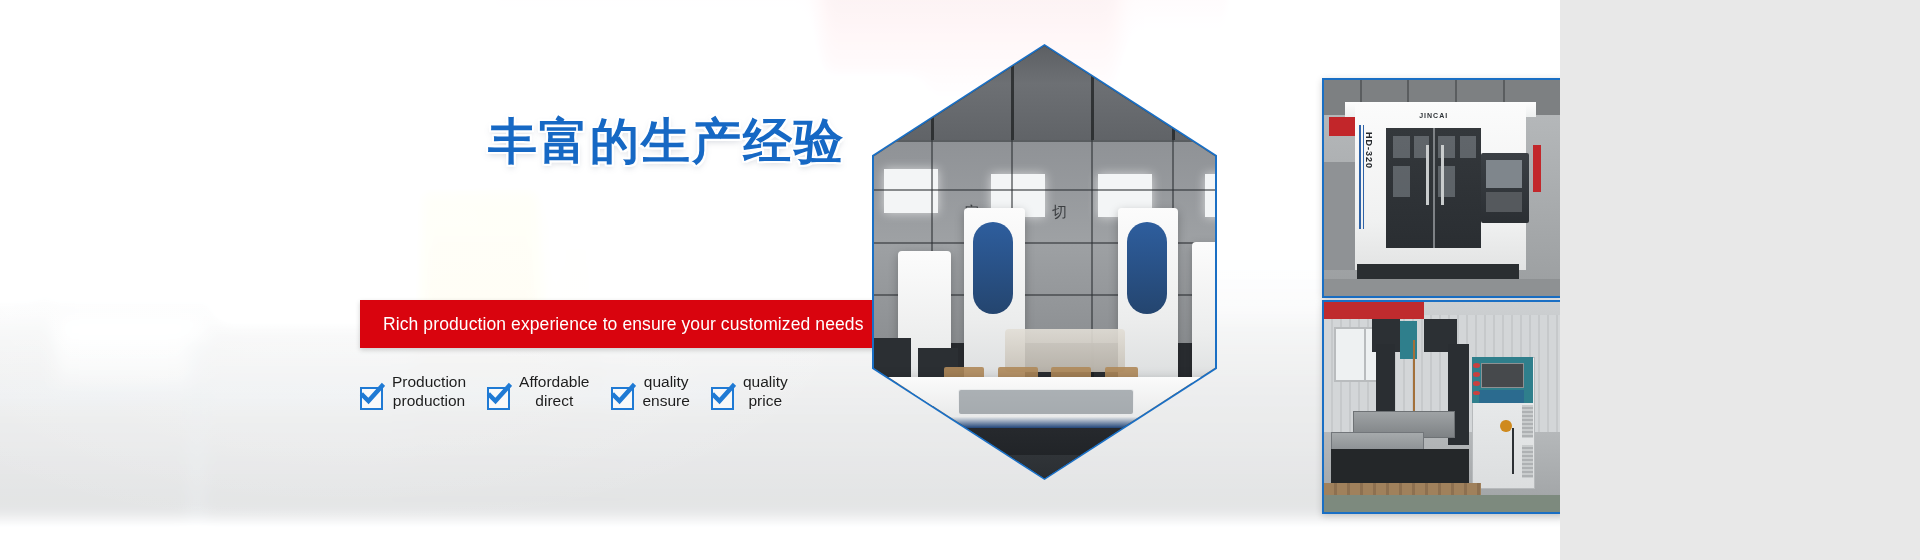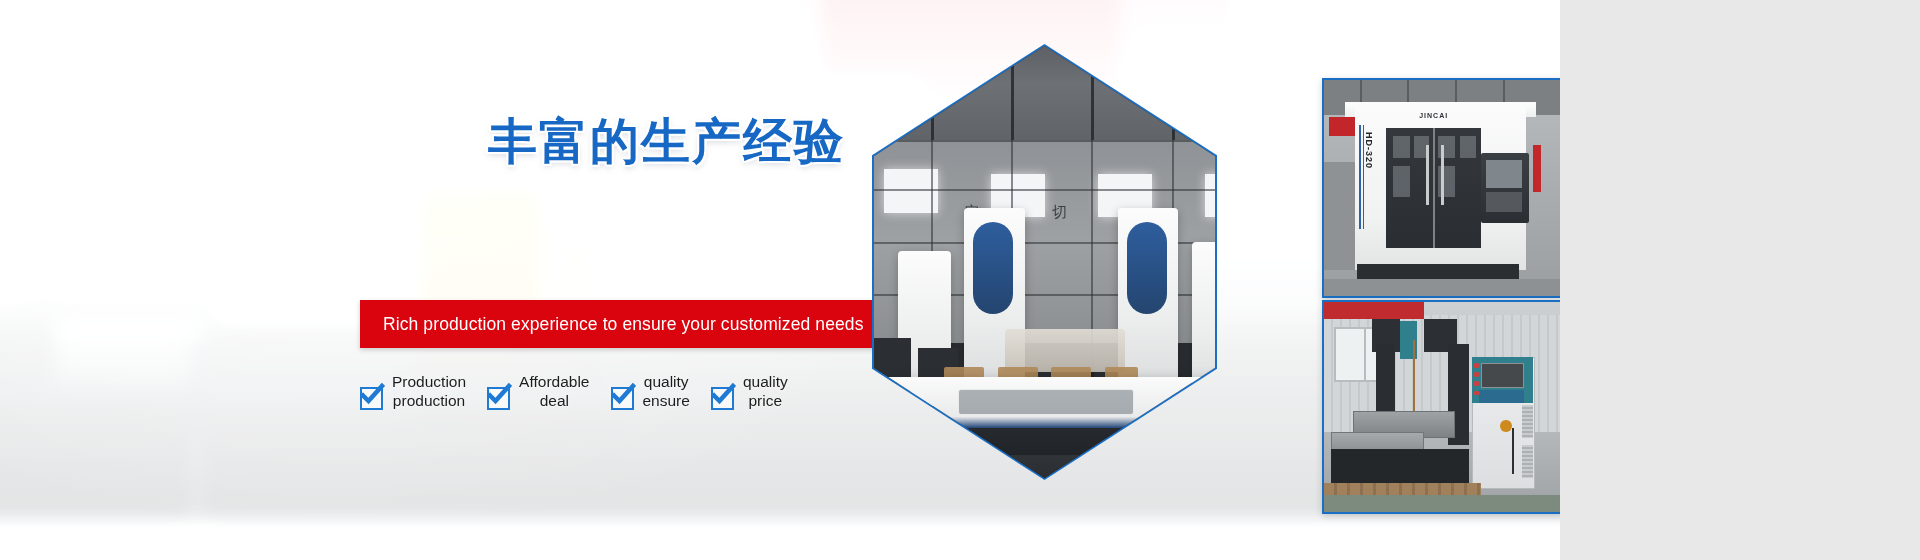--- a/index.html
+++ b/index.html
@@ -316,21 +316,21 @@
     </div>
 
     <div class="feat">
       <span class="cbox">
         <svg width="26" height="26" viewBox="0 0 26 26">
           <path d="M4 13.5 L9.5 19 L23 4" fill="none" stroke="#1f7ad4" stroke-width="4.5" stroke-linecap="square" stroke-linejoin="miter"></path>
         </svg>
       </span>
       <span class="feat-label">
         <span>Affordable</span>
-        <span>deal</span>
+        <span>direct</span>
       </span>
     </div>
 
     <div class="feat">
       <span class="cbox">
         <svg width="26" height="26" viewBox="0 0 26 26">
           <path d="M4 13.5 L9.5 19 L23 4" fill="none" stroke="#1f7ad4" stroke-width="4.5" stroke-linecap="square" stroke-linejoin="miter"></path>
         </svg>
       </span>
       <span class="feat-label">

